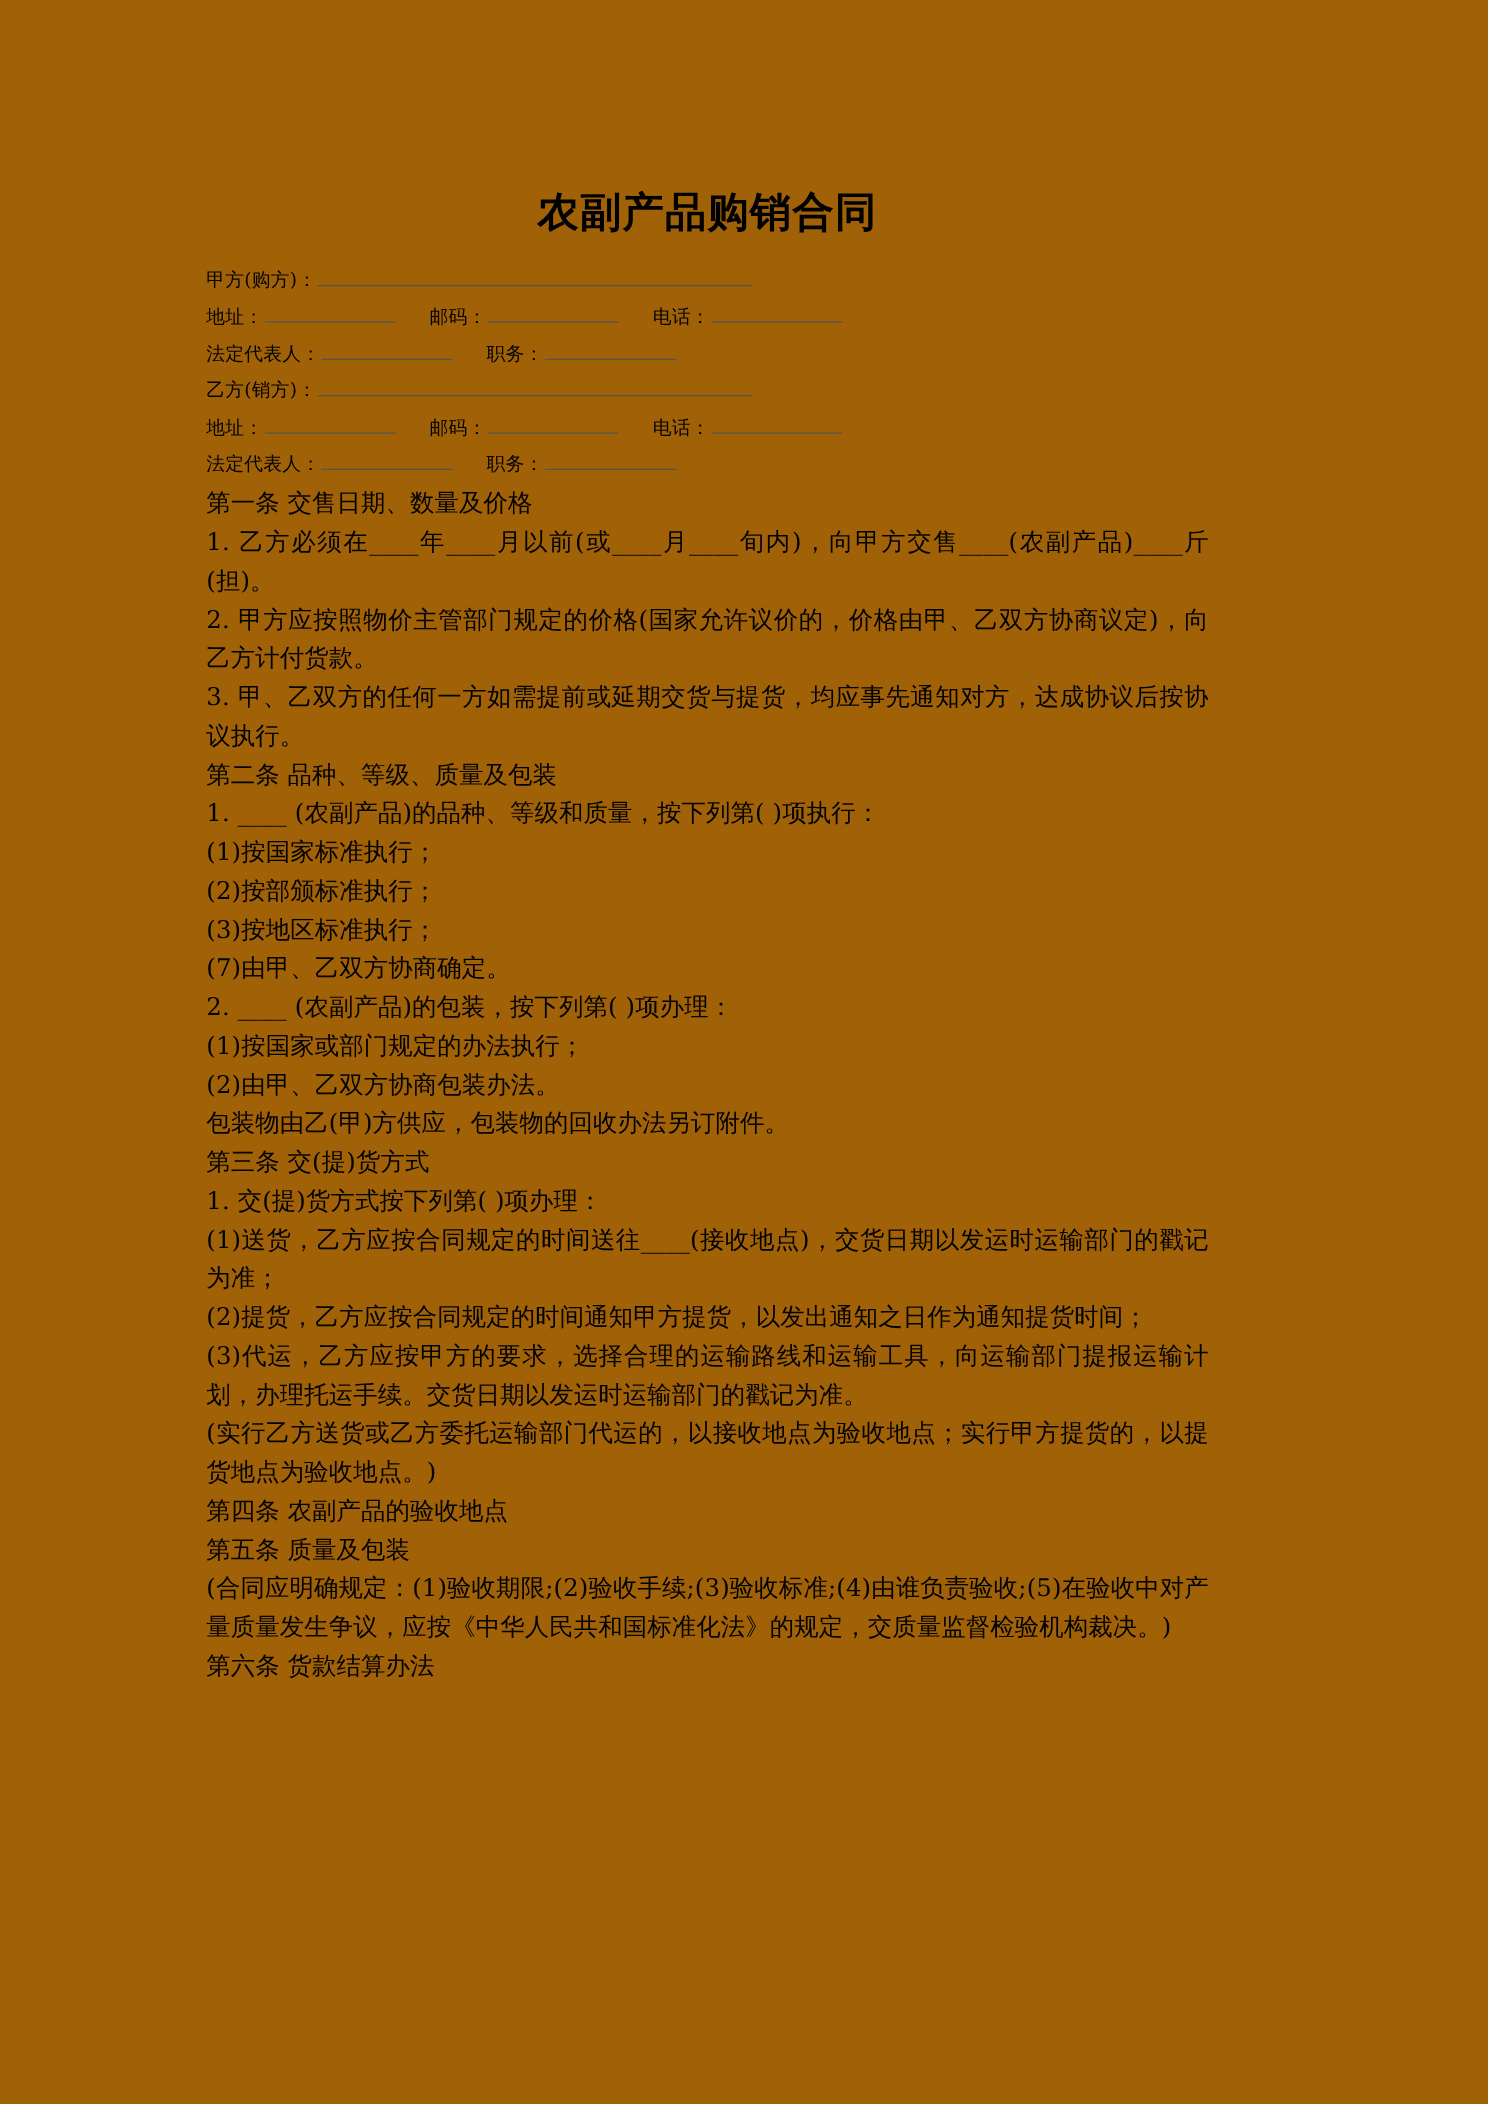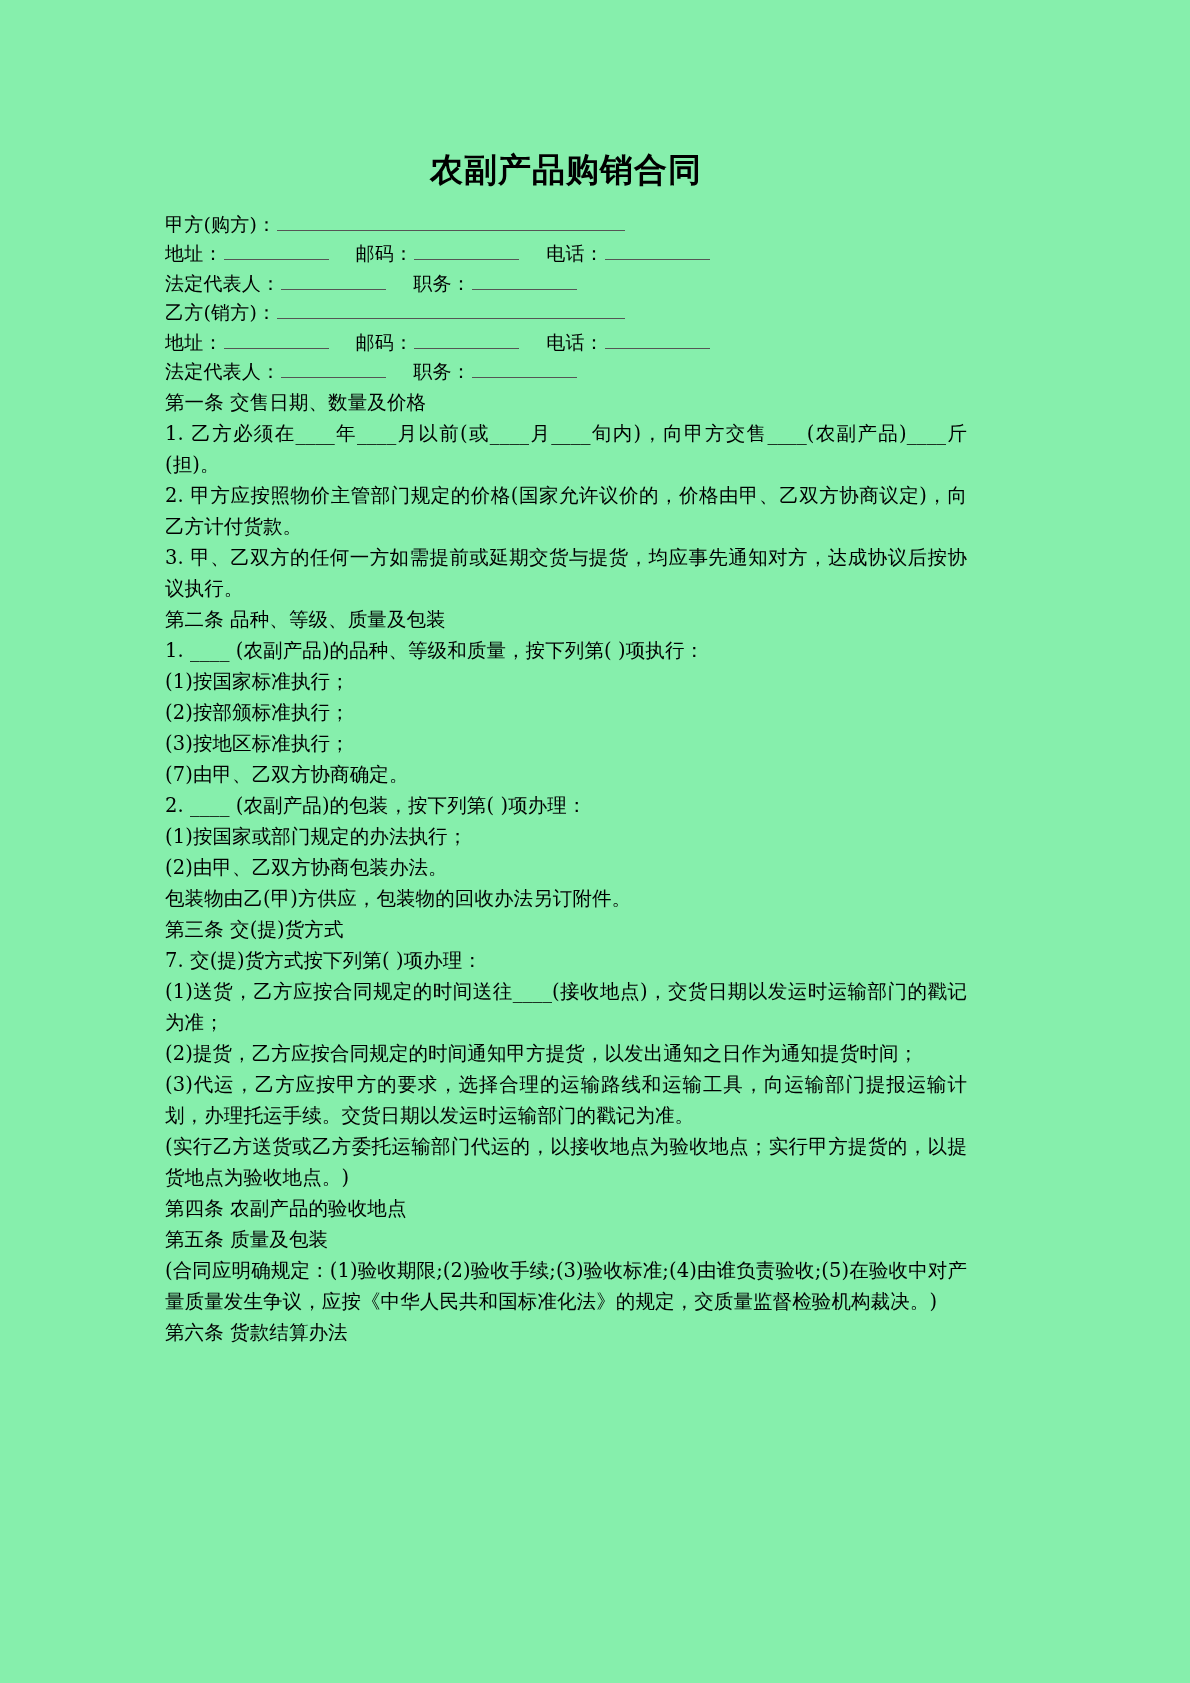--- a/index.html
+++ b/index.html
@@ -8,21 +8,21 @@
     background: #ffffff;
   }
   body {
     font-family: "DejaVu Serif", "Liberation Serif", serif;
     color: #000000;
   }
   .page {
     position: relative;
     width: 1190px;
     height: 1683px;
-    background: #86efac;
+    background: #a16207;
     box-sizing: border-box;
     overflow: hidden;
   }
   .content {
     position: absolute;
     left: 165px;
     top: 0;
     width: 802px;
   }
   .doc-title {
@@ -32,21 +32,21 @@
     line-height: 1.2;
     text-align: center;
     margin: 0;
     padding-top: 150px;
     letter-spacing: 1px;
   }
   .form-block {
     margin-top: 20px;
   }
   .line {
-    font-size: 19px;
+    font-size: 15px;
     line-height: 29.5px;
     white-space: nowrap;
     letter-spacing: 0.2px;
   }
   .body-block {
     margin-top: 0px;
   }
   .para {
     font-size: 19.5px;
     line-height: 31px;
@@ -118,21 +118,21 @@
       <p class="para nowrap">(1)按国家标准执行；</p>
       <p class="para nowrap">(2)按部颁标准执行；</p>
       <p class="para nowrap">(3)按地区标准执行；</p>
       <p class="para nowrap">(7)由甲、乙双方协商确定。</p>
       <p class="para">2. ____ (农副产品)的包装，按下列第( )项办理：</p>
       <p class="para nowrap">(1)按国家或部门规定的办法执行；</p>
       <p class="para nowrap">(2)由甲、乙双方协商包装办法。</p>
       <p class="para">包装物由乙(甲)方供应，包装物的回收办法另订附件。</p>
 
       <p class="para nowrap">第三条  交(提)货方式</p>
-      <p class="para nowrap">7. 交(提)货方式按下列第( )项办理：</p>
+      <p class="para nowrap">1. 交(提)货方式按下列第( )项办理：</p>
       <p class="para">(1)送货，乙方应按合同规定的时间送往____(接收地点)，交货日期以发运时运输部门的戳记为准；</p>
       <p class="para">(2)提货，乙方应按合同规定的时间通知甲方提货，以发出通知之日作为通知提货时间；</p>
       <p class="para">(3)代运，乙方应按甲方的要求，选择合理的运输路线和运输工具，向运输部门提报运输计划，办理托运手续。交货日期以发运时运输部门的戳记为准。</p>
 
       <p class="para">(实行乙方送货或乙方委托运输部门代运的，以接收地点为验收地点；实行甲方提货的，以提货地点为验收地点。)</p>
       <p class="para nowrap">第四条  农副产品的验收地点</p>
 
       <p class="para nowrap">第五条  质量及包装</p>
       <p class="para">(合同应明确规定：(1)验收期限;(2)验收手续;(3)验收标准;(4)由谁负责验收;(5)在验收中对产量质量发生争议，应按《中华人民共和国标准化法》的规定，交质量监督检验机构裁决。)</p>
 

